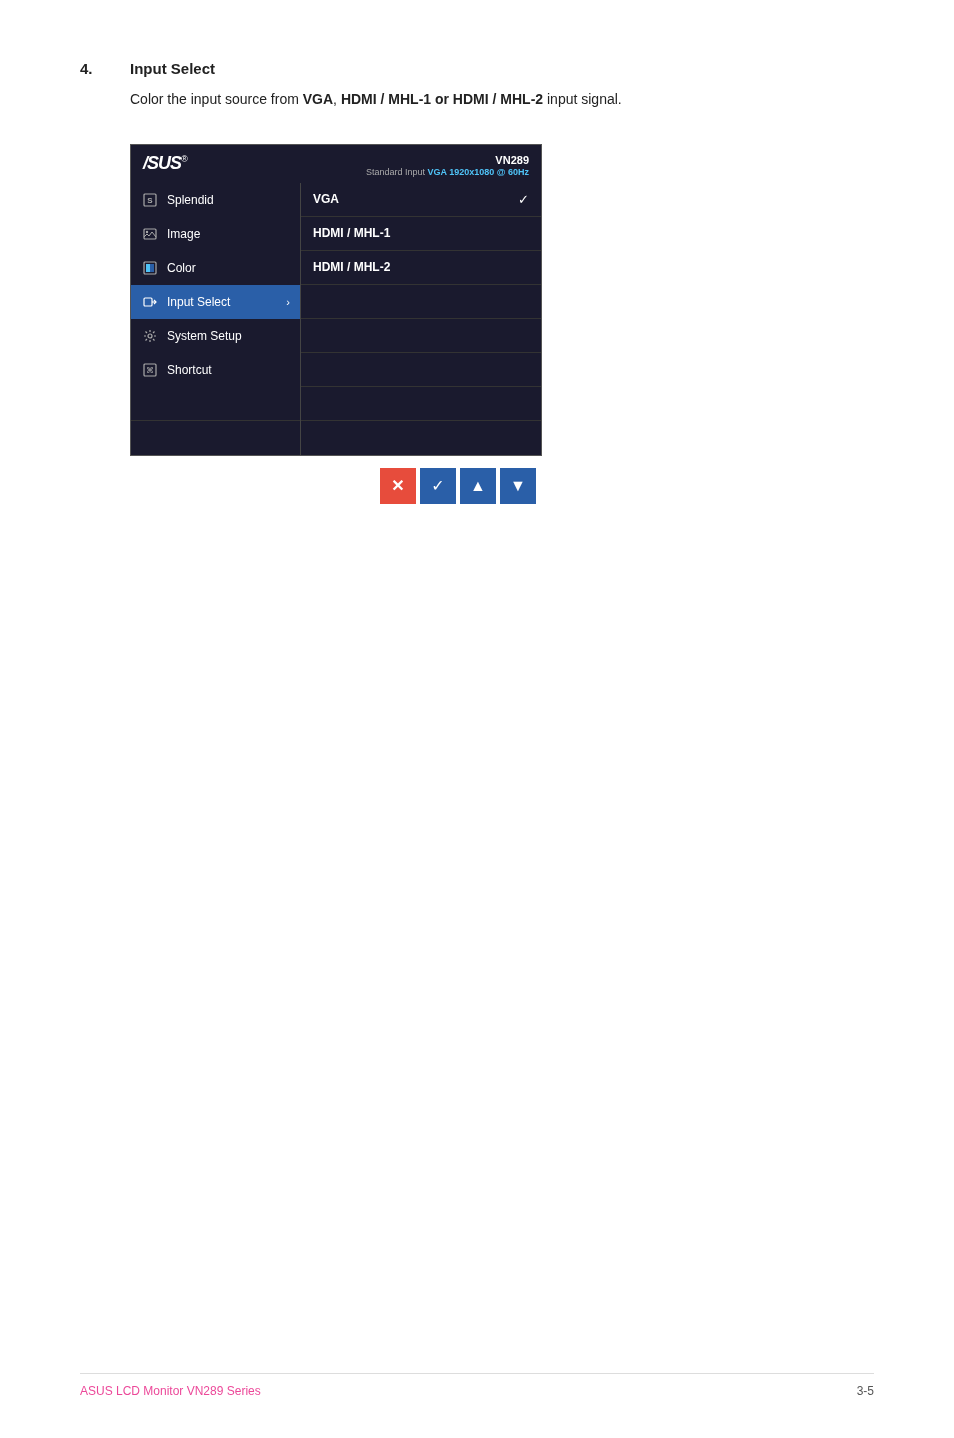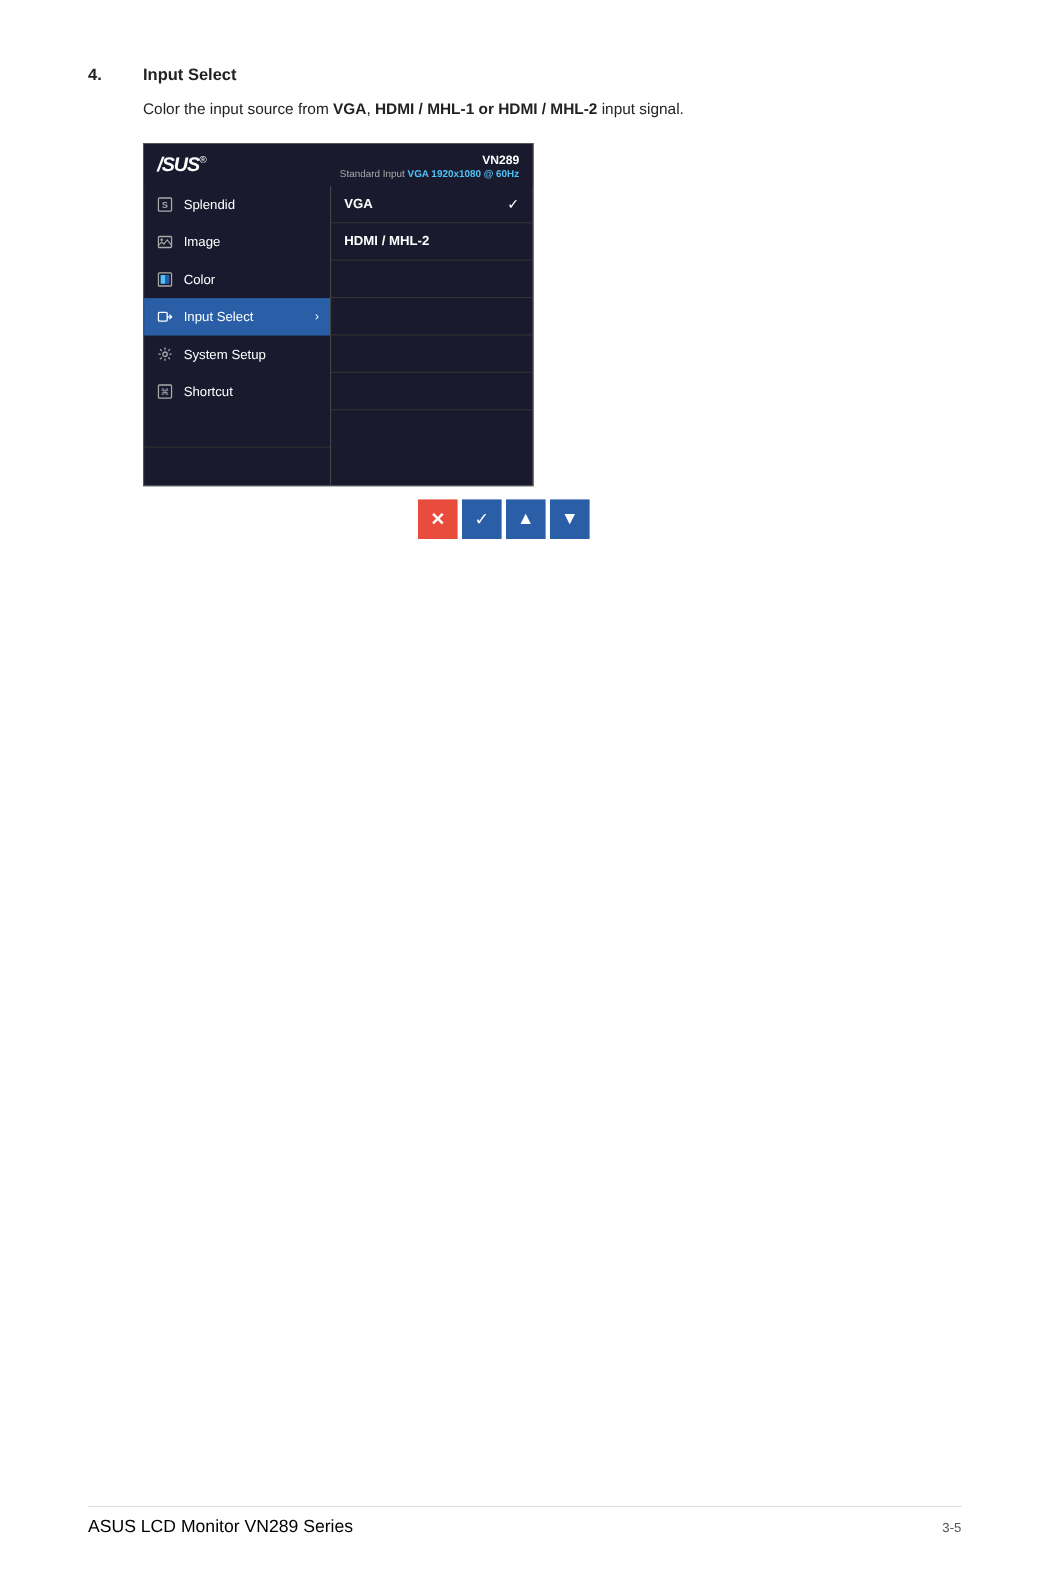--- a/index.html
+++ b/index.html
@@ -51,26 +51,27 @@
 
     
     .osd-wrapper {
       display: flex;
       flex-direction: column;
       align-items: flex-start;
       gap: 12px;
     }
 
     .osd-menu {
-      width: 355px;
+      width: 412px;
       border: 1.5px solid #555;
       background: #1a1a2e;
       color: #fff;
       font-size: 13px;
       position: relative;
+      margin-top: 14px;
     }
 
     .osd-header {
       background: #1a1a2e;
       padding: 8px 12px 4px 12px;
       display: flex;
       justify-content: space-between;
       align-items: flex-start;
       border-bottom: none;
     }
@@ -242,22 +243,22 @@
       left: 80px;
       right: 80px;
       display: flex;
       justify-content: space-between;
       align-items: center;
       border-top: 1px solid #ddd;
       padding-top: 10px;
     }
 
     .footer-left {
-      font-size: 16px;
-      color: #000000;
+      font-size: 12px;
+      color: #ec4899;
     }
 
     .footer-right {
       font-size: 12px;
       color: #555;
     }
   </style>
 </head>
 <body>
 
@@ -363,20 +364,23 @@
 
           </div>
 
           <div class="osd-right">
 
             <div class="right-item">
               <span class="right-label">VGA</span>
               <span class="checkmark">✓</span>
             </div>
 
+            <div class="right-item">
+              <span class="right-label">HDMI / MHL-1</span>
+            </div>
 
             <div class="right-item">
               <span class="right-label">HDMI / MHL-2</span>
             </div>
 
             <div class="empty-row"></div>
             <div class="empty-row"></div>
             <div class="empty-row"></div>
             <div class="empty-row"></div>
             <div class="empty-row"></div>

